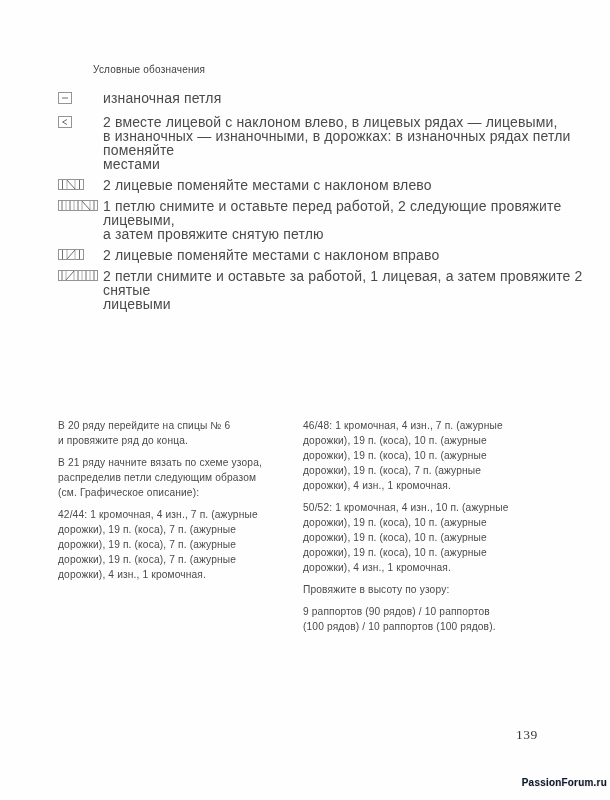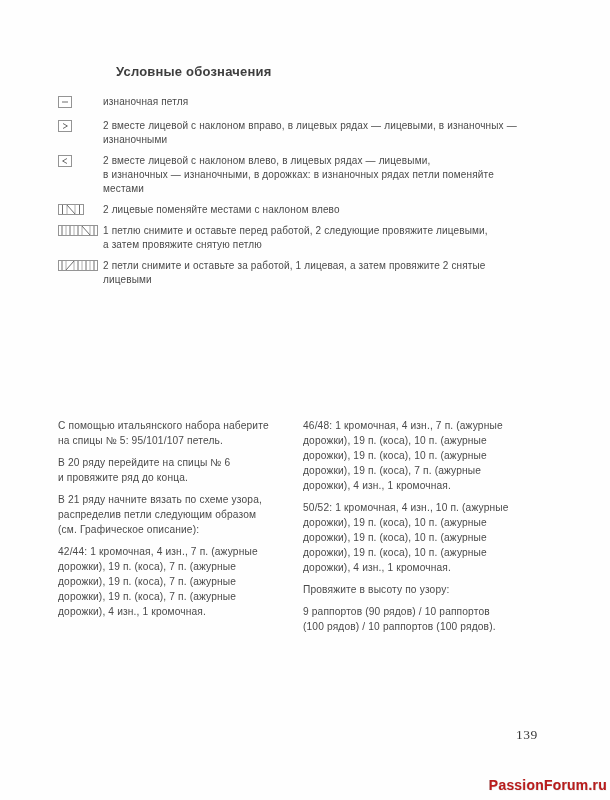--- a/index.html
+++ b/index.html
@@ -13,30 +13,30 @@
   }
   .page {
     position: absolute; inset: 0;
     background: #fefefe;
   }
   
   .legend {
     position: absolute; top: 64px; left: 58px; right: 8px;
   }
   .legend-title {
-    font-size: 13px; font-weight: bold; color: #3e3e3e;
+    font-size: 10px; font-weight: normal; color: #3e3e3e;
     letter-spacing: 0.2px;
-    margin: 0 0 16px 58px;
+    margin: 0 0 16px 35px;
   }
   .legend-item { display: flex; align-items: flex-start; margin-bottom: 7px; }
   .legend-item.sp { margin-bottom: 10px; }
   .sym-cell { flex: 0 0 45px; padding-top: 1px; }
   .legend-text {
     flex: 1;
-    font-size: 10px; line-height: 14px; letter-spacing: 0.15px;
+    font-size: 14px; line-height: 14px; letter-spacing: 0.15px;
     white-space: pre-line;
   }
   
   svg { display: block; }
   .bx { fill: #ffffff; stroke: #949494; stroke-width: 1; }
   .dv { stroke: #9b9b9b; stroke-width: 0.8; fill: none; }
   .gl { stroke: #6e6e6e; stroke-width: 1; fill: none; }
   .gl2 { stroke: #5f5f5f; stroke-width: 1.5; fill: none; }
   
   .front {
@@ -56,22 +56,22 @@
     white-space: pre-line;
   }
   
   .page-number {
     position: absolute; top: 727px; left: 516px;
     font-family: "Liberation Serif", "DejaVu Serif", serif;
     font-size: 13.5px; color: #383838; letter-spacing: 0.5px;
   }
   .watermark {
     position: absolute; top: 777px; right: 3px;
-    font-size: 14px; font-weight: bold; letter-spacing: 0.2px;
-    color: #b91c1c;
+    font-size: 10px; font-weight: bold; letter-spacing: 0.2px;
+    color: #0f172a;
     text-shadow: 0.5px 0.5px 0 #f2f2f2, -0.5px -0.5px 0 #c6c6c6;
   }
 </style>
 </head>
 <body>
 
 <div class="page">
 
   <section class="legend">
     <h2 class="legend-title">Условные обозначения</h2>
@@ -81,30 +81,20 @@
         <svg width="14" height="12" viewBox="0 0 14 12">
             <rect class="bx" x="0.5" y="0.5" width="13" height="11"></rect>
             <line class="gl" x1="4" y1="6" x2="10" y2="6"></line>
           </svg>
       </span>
       <span class="legend-text">изнаночная петля</span>
     </div>
 
 
 
-    <div class="legend-item">
-      <span class="sym-cell">
-        <svg width="14" height="12" viewBox="0 0 14 12">
-            <rect class="bx" x="0.5" y="0.5" width="13" height="11"></rect>
-            <polyline class="gl" points="5,3.5 9.4,6 5,8.5"></polyline>
-          </svg>
-      </span>
-      <span class="legend-text">2 вместе лицевой с наклоном вправо, в лицевых рядах — лицевыми, в изнаночных —
-изнаночными</span>
-    </div>
 
     <div class="legend-item">
       <span class="sym-cell">
         <svg width="14" height="12" viewBox="0 0 14 12">
             <rect class="bx" x="0.5" y="0.5" width="13" height="11"></rect>
             <polyline class="gl" points="9,3.5 4.6,6 9,8.5"></polyline>
           </svg>
       </span>
       <span class="legend-text">2 вместе лицевой с наклоном влево, в лицевых рядах — лицевыми,
 в изнаночных — изнаночными, в дорожках: в изнаночных рядах петли поменяйте
@@ -138,20 +128,33 @@
             <line class="gl" x1="12" y1="1" x2="12" y2="10"></line>
             <line class="gl" x1="20" y1="1" x2="20" y2="10"></line>
             <line class="gl" x1="24" y1="1" x2="32" y2="10"></line>
             <line class="gl" x1="36" y1="1" x2="36" y2="10"></line>
           </svg>
       </span>
       <span class="legend-text">1 петлю снимите и оставьте перед работой, 2 следующие провяжите лицевыми,
 а затем провяжите снятую петлю</span>
     </div>
 
+    <div class="legend-item">
+      <span class="sym-cell">
+        <svg width="26" height="11" viewBox="0 0 26 11">
+            <rect class="bx" x="0.5" y="0.5" width="25" height="10"></rect>
+            <line class="dv" x1="9" y1="0.5" x2="9" y2="10.5"></line>
+            <line class="dv" x1="17" y1="0.5" x2="17" y2="10.5"></line>
+            <line class="gl" x1="4.5" y1="1" x2="4.5" y2="10"></line>
+            <line class="gl" x1="17" y1="1" x2="9" y2="10"></line>
+            <line class="gl" x1="21.5" y1="1" x2="21.5" y2="10"></line>
+          </svg>
+      </span>
+      <span class="legend-text">2 лицевые поменяйте местами с наклоном вправо</span>
+    </div>
 
 
     <div class="legend-item">
       <span class="sym-cell">
         <svg width="40" height="11" viewBox="0 0 40 11">
             <rect class="bx" x="0.5" y="0.5" width="39" height="10"></rect>
             <line class="dv" x1="8" y1="0.5" x2="8" y2="10.5"></line>
             <line class="dv" x1="16" y1="0.5" x2="16" y2="10.5"></line>
             <line class="dv" x1="24" y1="0.5" x2="24" y2="10.5"></line>
             <line class="dv" x1="32" y1="0.5" x2="32" y2="10.5"></line>
@@ -163,22 +166,20 @@
           </svg>
       </span>
       <span class="legend-text">2 петли снимите и оставьте за работой, 1 лицевая, а затем провяжите 2 снятые
 лицевыми</span>
     </div>
   </section>
 
   <section class="front">
     <div class="cols">
       <div class="col col-left">
-        <p>С помощью итальянского набора наберите
-на спицы № 5: 95/101/107 петель.</p>
         <p>В 20 ряду перейдите на спицы № 6
 и провяжите ряд до конца.</p>
         <p>В 21 ряду начните вязать по схеме узора,
 распределив петли следующим образом
 (см. Графическое описание):</p>
         <p>42/44: 1 кромочная, 4 изн., 7 п. (ажурные
 дорожки), 19 п. (коса), 7 п. (ажурные
 дорожки), 19 п. (коса), 7 п. (ажурные
 дорожки), 19 п. (коса), 7 п. (ажурные
 дорожки), 4 изн., 1 кромочная.</p>

